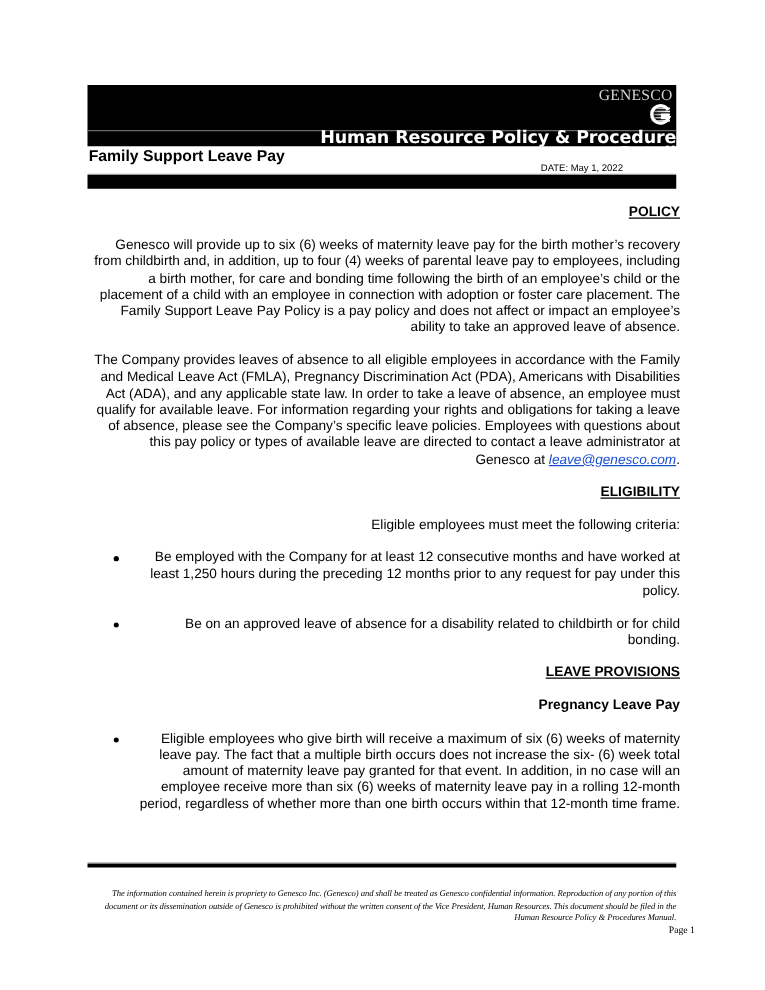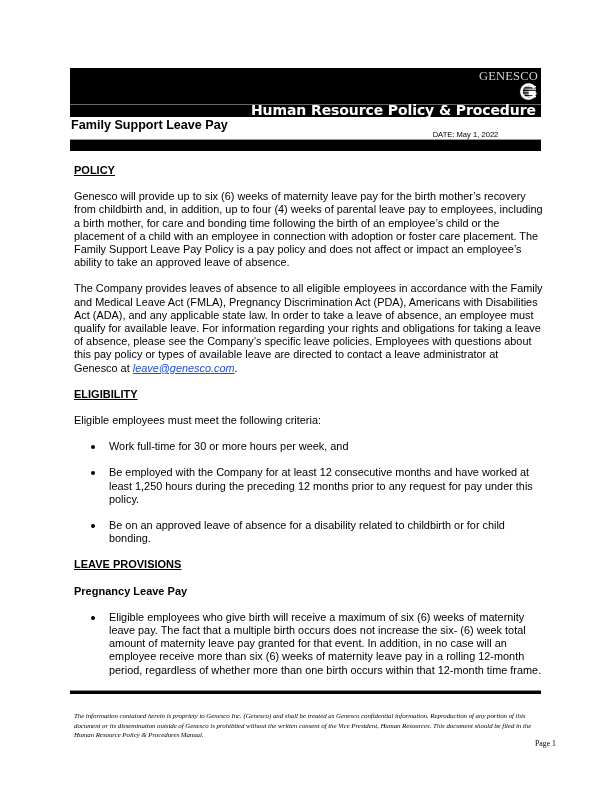--- a/index.html
+++ b/index.html
@@ -1,20 +1,20 @@
 <!DOCTYPE html>
 <html><head>
   <meta charset="utf-8">
   <style>
     html, body { margin: 0; padding: 0; }
     body {
       width: 612px; height: 792px; background: #ffffff; position: relative; overflow: hidden;
       font-family: "Liberation Sans", sans-serif; color: #000;
     }
-    .abs { position: absolute; }
+    .abs { position: absolute; text-align: right; }
 
     
     .top-bar {
       left: 70px; top: 68px; width: 471px; height: 49px; background: #000;
     }
     .top-bar .sep {
       position: absolute; left: 0; right: 0; top: 36px; height: 1px; background: #6a6a6a;
     }
     .logo-word {
       position: absolute; right: 3px; top: 1px;
@@ -99,21 +99,21 @@
 <div class="abs bar2"></div>
 
 <div class="abs content">
   <div class="h-sec">POLICY</div>
   <p>Genesco will provide up to six (6) weeks of maternity leave pay for the birth mother’s recovery from childbirth and, in addition, up to four (4) weeks of parental leave pay to employees, including a birth mother, for care and bonding time following the birth of an employee’s child or the placement of a child with an employee in connection with adoption or foster care placement. The Family Support Leave Pay Policy is a pay policy and does not affect or impact an employee’s ability to take an approved leave of absence.</p>
   <p><span>The Company provides leaves of absence to all eligible employees in accordance with the Family and Medical Leave Act (FMLA), Pregnancy Discrimination Act (PDA), Americans with Disabilities Act (ADA), and any applicable state law.  In order to take a leave of absence, an employee must qualify for available leave.  For information regarding your rights and obligations for taking a leave of absence, please see the Company’s specific leave policies.  Employees with questions about this pay policy or types of available leave are directed to contact a leave administrator at Genesco at </span><a class="link">leave@genesco.com</a><span>.</span></p>
 
   <div class="h-sec">ELIGIBILITY</div>
   <p>Eligible employees must meet the following criteria:</p>
   <ul class="bl">
-    <li><span class="bullet"></span><span>Work full-time for 30 or more hours per week, and</span></li>
+    <li><span class="bullet"></span></li>
     <li><span class="bullet"></span><span>Be employed with the Company for at least 12 consecutive months and have worked at least 1,250 hours during the preceding 12 months prior to any request for pay under this policy.</span></li>
     <li><span class="bullet"></span><span>Be on an approved leave of absence for a disability related to childbirth or for child bonding.</span></li>
   </ul>
 
   <div class="h-sec">LEAVE PROVISIONS</div>
   <div class="h-sub">Pregnancy Leave Pay</div>
   <ul class="bl">
     <li><span class="bullet"></span><span>Eligible employees who give birth will receive a maximum of six (6) weeks of maternity leave pay. The fact that a multiple birth occurs does not increase the six- (6) week total amount of maternity leave pay granted for that event. In addition, in no case will an employee receive more than six (6) weeks of maternity leave pay in a rolling 12-month period, regardless of whether more than one birth occurs within that 12-month time frame.</span></li>
   </ul>
 </div>

